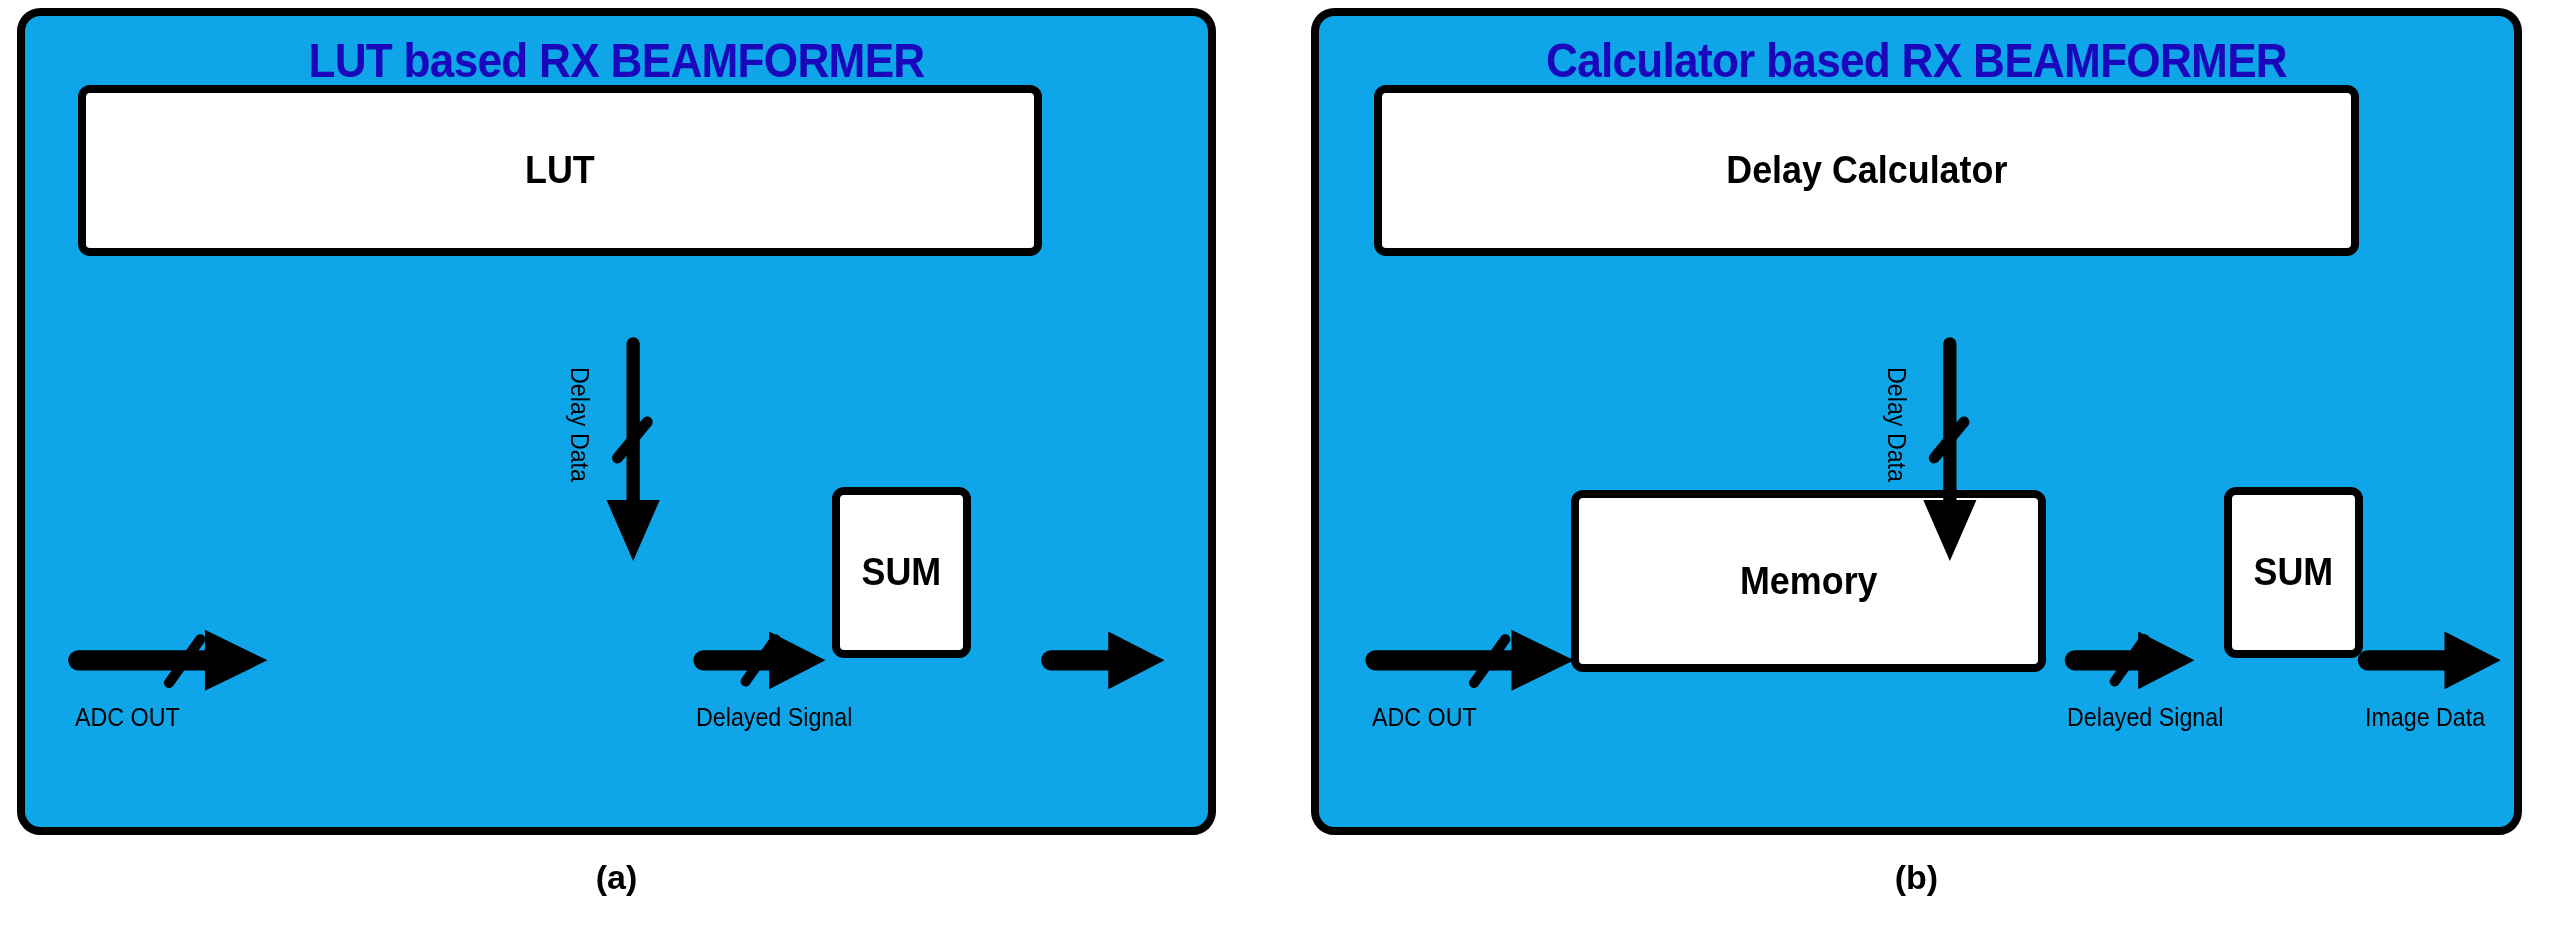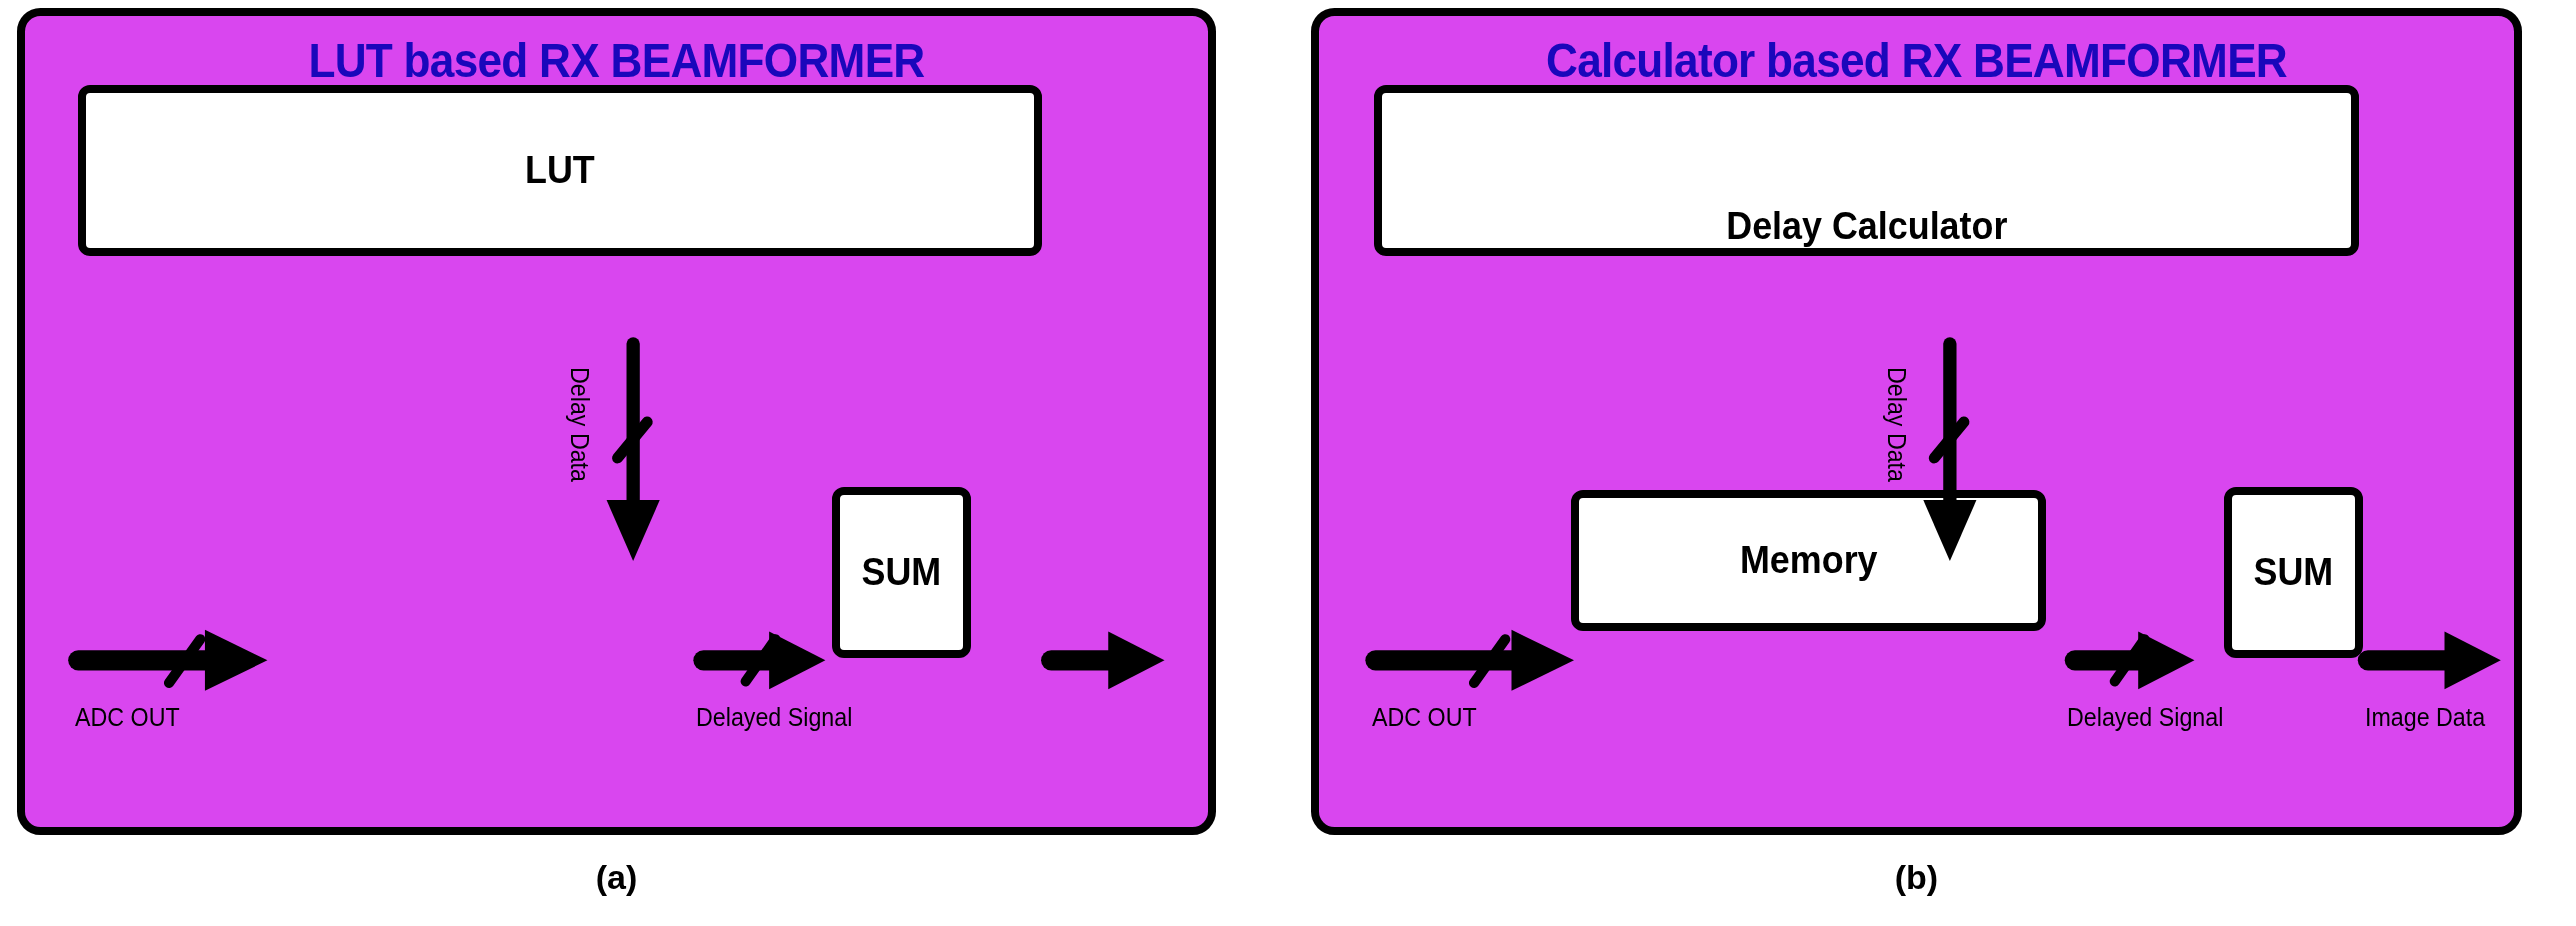--- a/index.html
+++ b/index.html
@@ -18,21 +18,21 @@
   .stage {
     position: absolute;
     left: 0; top: 0;
     width: 2576px;
     height: 926px;
   }
 
   
   .panel {
     position: absolute;
-    background: #d946ef;
+    background: #0ea5e9;
     border: 8.6px solid #000000;
     border-radius: 23.4px;
     box-sizing: border-box;
   }
   #panel-a { left: 17px;   top: 7.8px; width: 1199px; height: 827px; }
   #panel-b { left: 1311px; top: 7.8px; width: 1211px; height: 827px; }
 
   
   .panel-title {
     position: absolute;
@@ -68,22 +68,22 @@
     transform: scaleX(0.92);
     white-space: nowrap;
   }
 
   
   #block-lut      { left: 53px;  top: 69px;  width: 964px; height: 171px; font-size: 39px; }
   #block-fifo     { left: 180px; top: 474px; width: 326px;  height: 182px; font-size: 39px; }
   #block-sum-a    { left: 807px;top: 471px; width: 139px;  height: 171px; font-size: 39px; }
 
   
-  #block-calc     { left: 55px;  top: 69px;  width: 985px; height: 171px; font-size: 39px; align-items: flex-end; }
-  #block-memory   { left: 252px; top: 474px; width: 475px;  height: 141px; font-size: 39px; }
+  #block-calc     { left: 55px;  top: 69px;  width: 985px; height: 171px; font-size: 39px; }
+  #block-memory   { left: 252px; top: 474px; width: 475px;  height: 182px; font-size: 39px; }
   #block-sum-b    { left: 905px;top: 471px; width: 139px;  height: 171px; font-size: 39px; }
 
   
   .arrow-layer {
     position: absolute;
     left: 0; top: 0;
     width: 2576px; height: 926px;
     pointer-events: none;
   }
 

